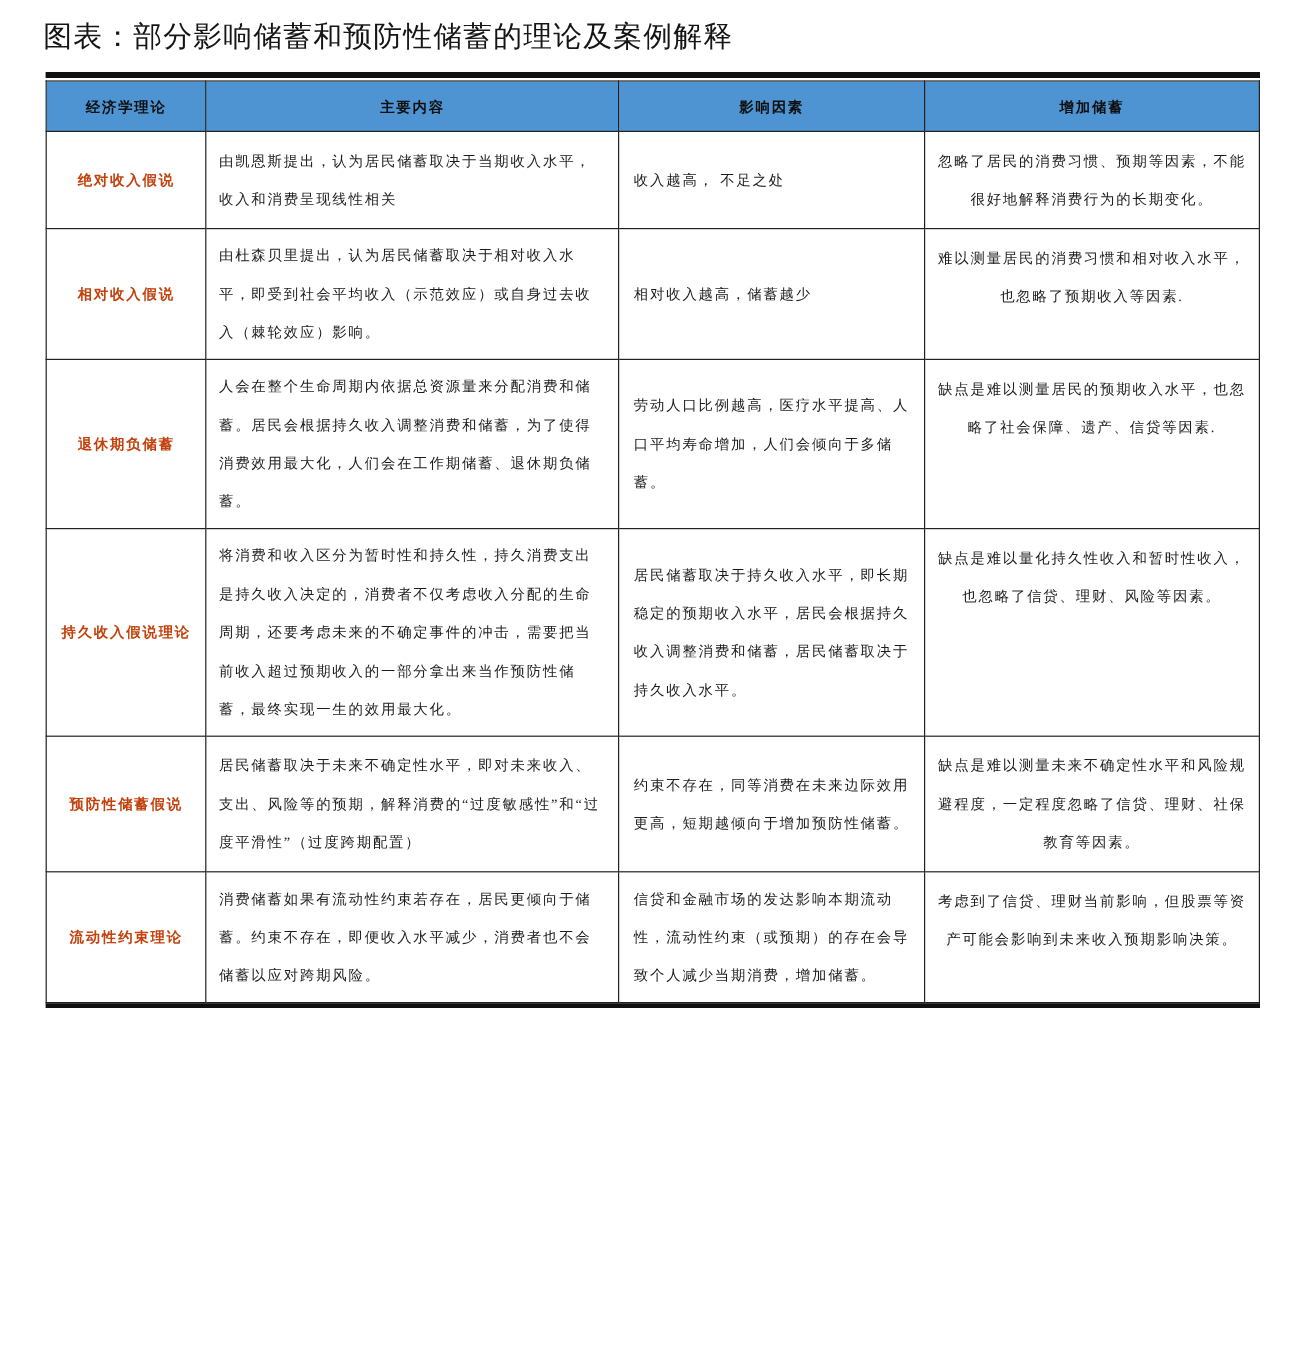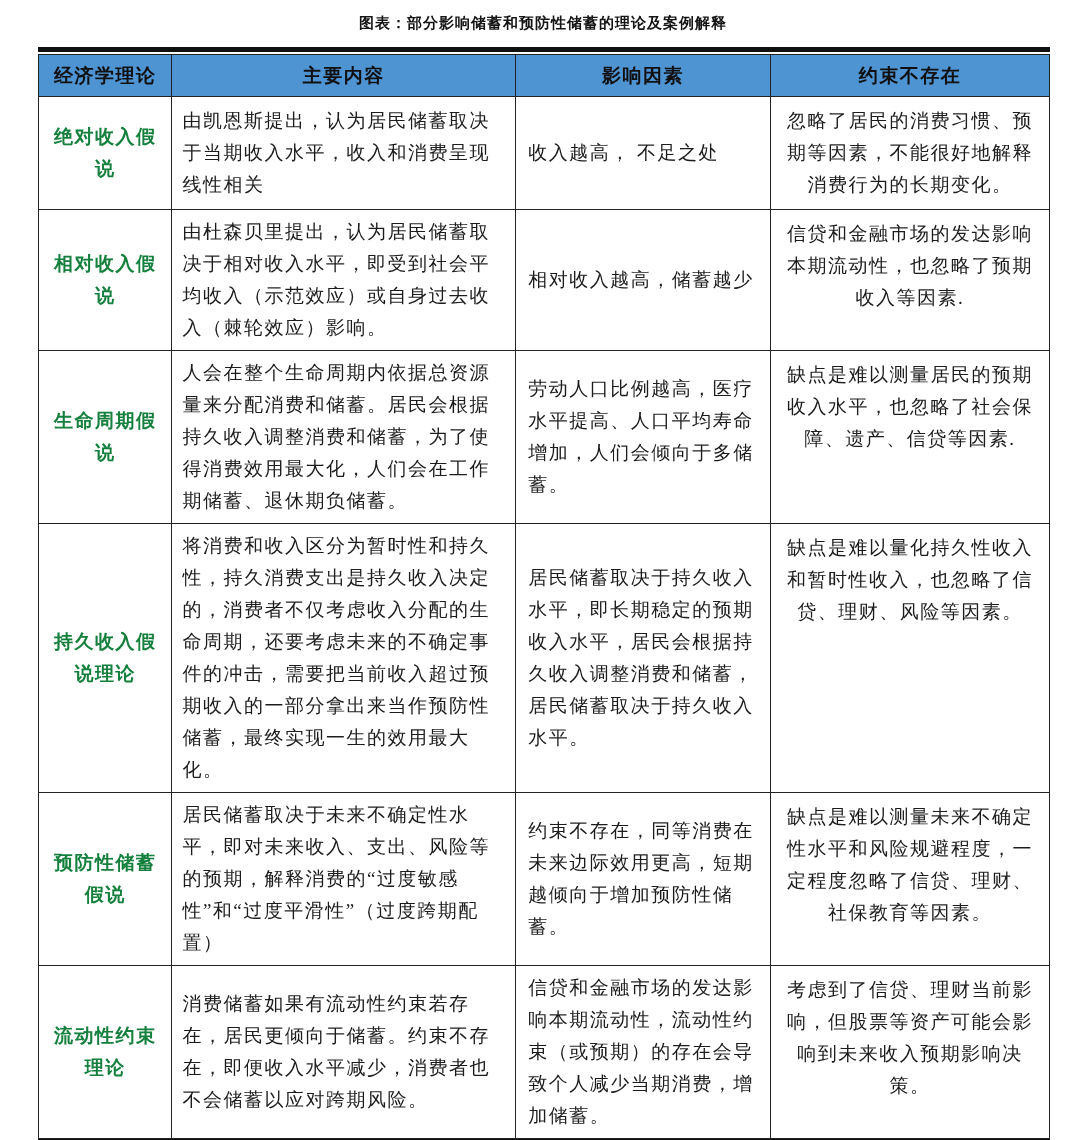--- a/index.html
+++ b/index.html
@@ -5,23 +5,23 @@
   * { margin: 0; padding: 0; box-sizing: border-box; }
   html, body {
     width: 1080px; height: 1140px;
     background: #ffffff;
     font-family: "Liberation Serif", serif;
     color: #1c1c1c;
   }
   .page { width: 1080px; height: 1140px; padding: 10px 30px 0 36px; }
 
   .fig-title {
-    text-align: center;
-    font-size: 15px;
-    font-weight: bold;
+    text-align: left;
+    font-size: 24px;
+    font-weight: normal;
     letter-spacing: 1px;
     padding: 4px 0 14px 0;
     color: #151515;
   }
 
   .table-wrap {
     border-top: 5px solid #111;
     border-bottom: 4px solid #111;
     padding-top: 2px;
     margin-left: 2px;
@@ -33,38 +33,38 @@
     border-collapse: collapse;
     table-layout: fixed;
   }
   table.theories col.c1 { width: 13.2%; }
   table.theories col.c2 { width: 34.0%; }
   table.theories col.c3 { width: 25.2%; }
   table.theories col.c4 { width: 27.6%; }
 
   table.theories th, table.theories td {
     border: 1.5px solid #222;
-    font-size: 19px;
+    font-size: 12px;
     letter-spacing: 1.5px;
     line-height: 32px;
   }
   table.theories thead th {
     background: #4E94D3;
     color: #101010;
     font-weight: bold;
     text-align: center;
     height: 42px;
     padding: 2px 4px;
   }
   td.theory {
     font-weight: bold;
     text-align: center;
     vertical-align: middle;
     padding: 6px 8px;
-    color: #15803d;
+    color: #c2410c;
   }
   td.content {
     text-align: left;
     vertical-align: middle;
     padding: 6px 10px;
   }
   td.factors {
     text-align: left;
     vertical-align: middle;
     padding: 6px 12px;
@@ -88,38 +88,38 @@
         <col class="c1">
           <col class="c2">
           <col class="c3">
           <col class="c4">
       </colgroup>
       <thead>
         <tr>
           <th>经济学理论</th>
           <th>主要内容</th>
           <th>影响因素</th>
-          <th>约束不存在</th>
+          <th>增加储蓄</th>
         </tr>
       </thead>
       <tbody id="table-body">
           <tr>
     <td class="theory">绝对收入假说</td>
     <td class="content">由凯恩斯提出，认为居民储蓄取决于当期收入水平，收入和消费呈现线性相关</td>
     <td class="factors">收入越高， 不足之处</td>
     <td class="shortcomings">忽略了居民的消费习惯、预期等因素，不能很好地解释消费行为的长期变化。</td>
   </tr>
           <tr>
     <td class="theory">相对收入假说</td>
     <td class="content">由杜森贝里提出，认为居民储蓄取决于相对收入水平，即受到社会平均收入（示范效应）或自身过去收入（棘轮效应）影响。</td>
     <td class="factors">相对收入越高，储蓄越少</td>
-    <td class="shortcomings">信贷和金融市场的发达影响本期流动性，也忽略了预期收入等因素.</td>
+    <td class="shortcomings">难以测量居民的消费习惯和相对收入水平，也忽略了预期收入等因素.</td>
   </tr>
           <tr>
-    <td class="theory">生命周期假说</td>
+    <td class="theory">退休期负储蓄</td>
     <td class="content">人会在整个生命周期内依据总资源量来分配消费和储蓄。居民会根据持久收入调整消费和储蓄，为了使得消费效用最大化，人们会在工作期储蓄、退休期负储蓄。</td>
     <td class="factors">劳动人口比例越高，医疗水平提高、人口平均寿命增加，人们会倾向于多储蓄。</td>
     <td class="shortcomings">缺点是难以测量居民的预期收入水平，也忽略了社会保障、遗产、信贷等因素.</td>
   </tr>
           <tr>
     <td class="theory">持久收入假说理论</td>
     <td class="content">将消费和收入区分为暂时性和持久性，持久消费支出是持久收入决定的，消费者不仅考虑收入分配的生命周期，还要考虑未来的不确定事件的冲击，需要把当前收入超过预期收入的一部分拿出来当作预防性储蓄，最终实现一生的效用最大化。</td>
     <td class="factors">居民储蓄取决于持久收入水平，即长期稳定的预期收入水平，居民会根据持久收入调整消费和储蓄，居民储蓄取决于持久收入水平。</td>
     <td class="shortcomings">缺点是难以量化持久性收入和暂时性收入，也忽略了信贷、理财、风险等因素。</td>
   </tr>

